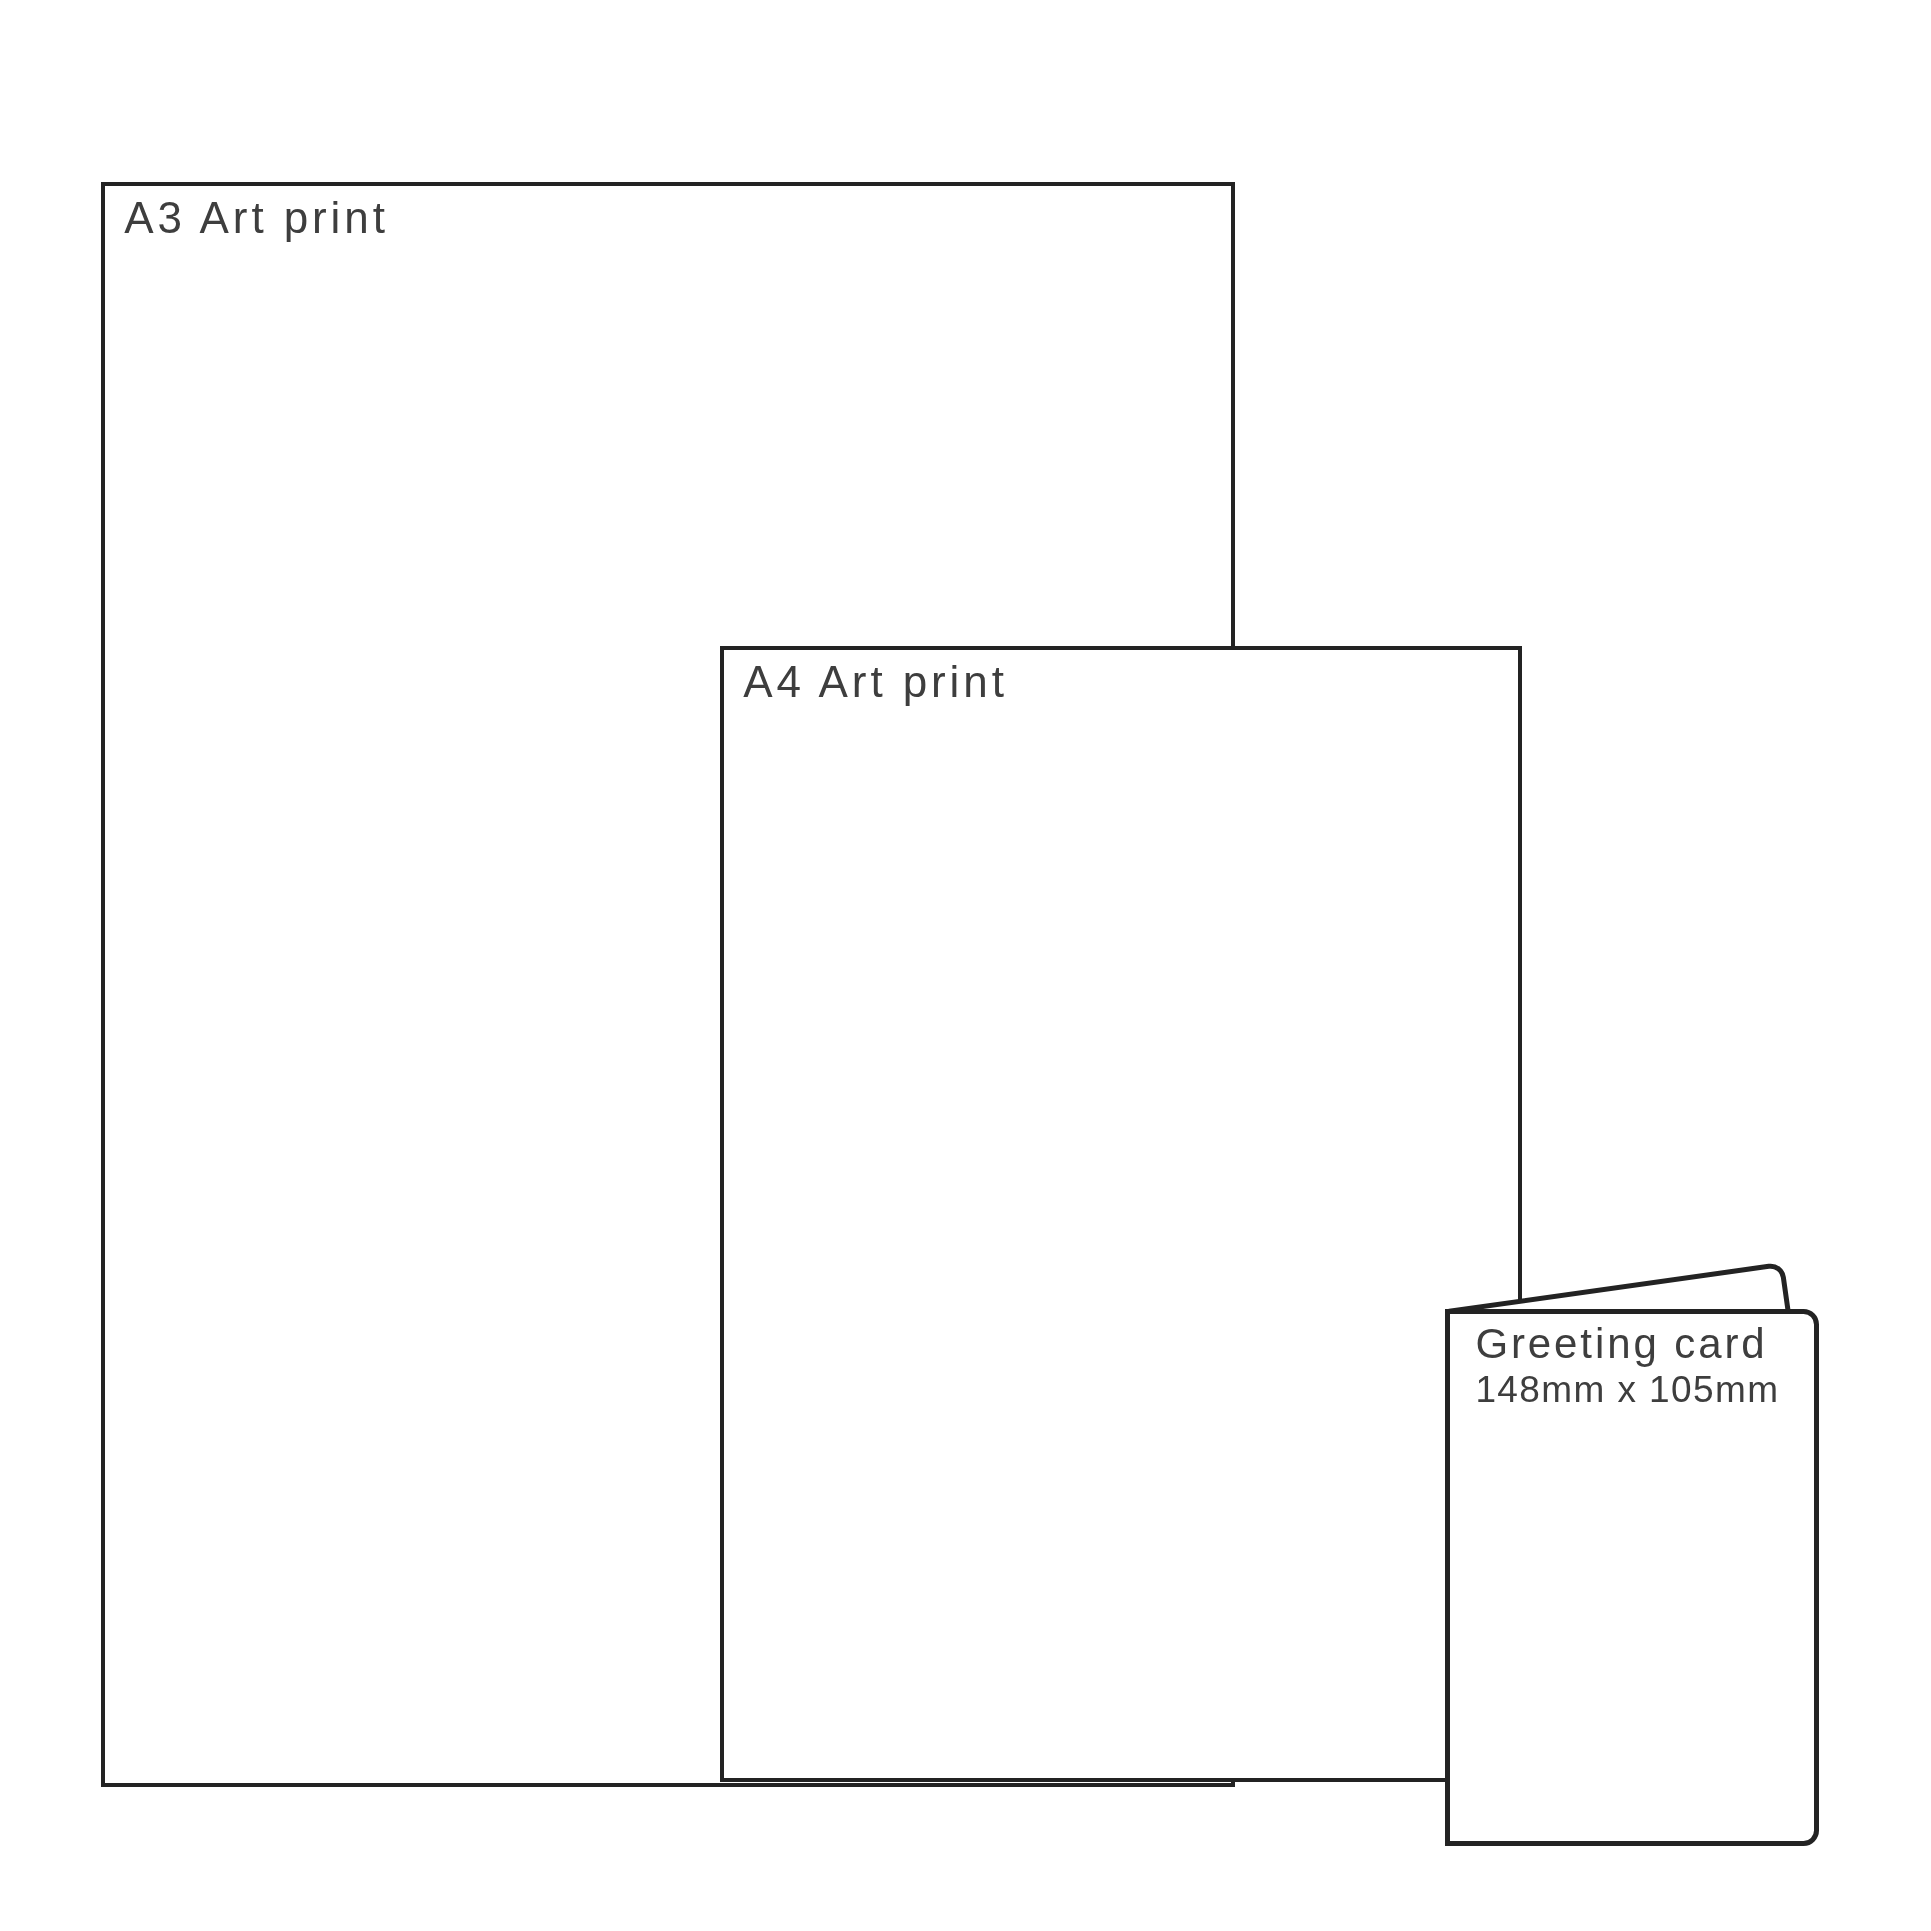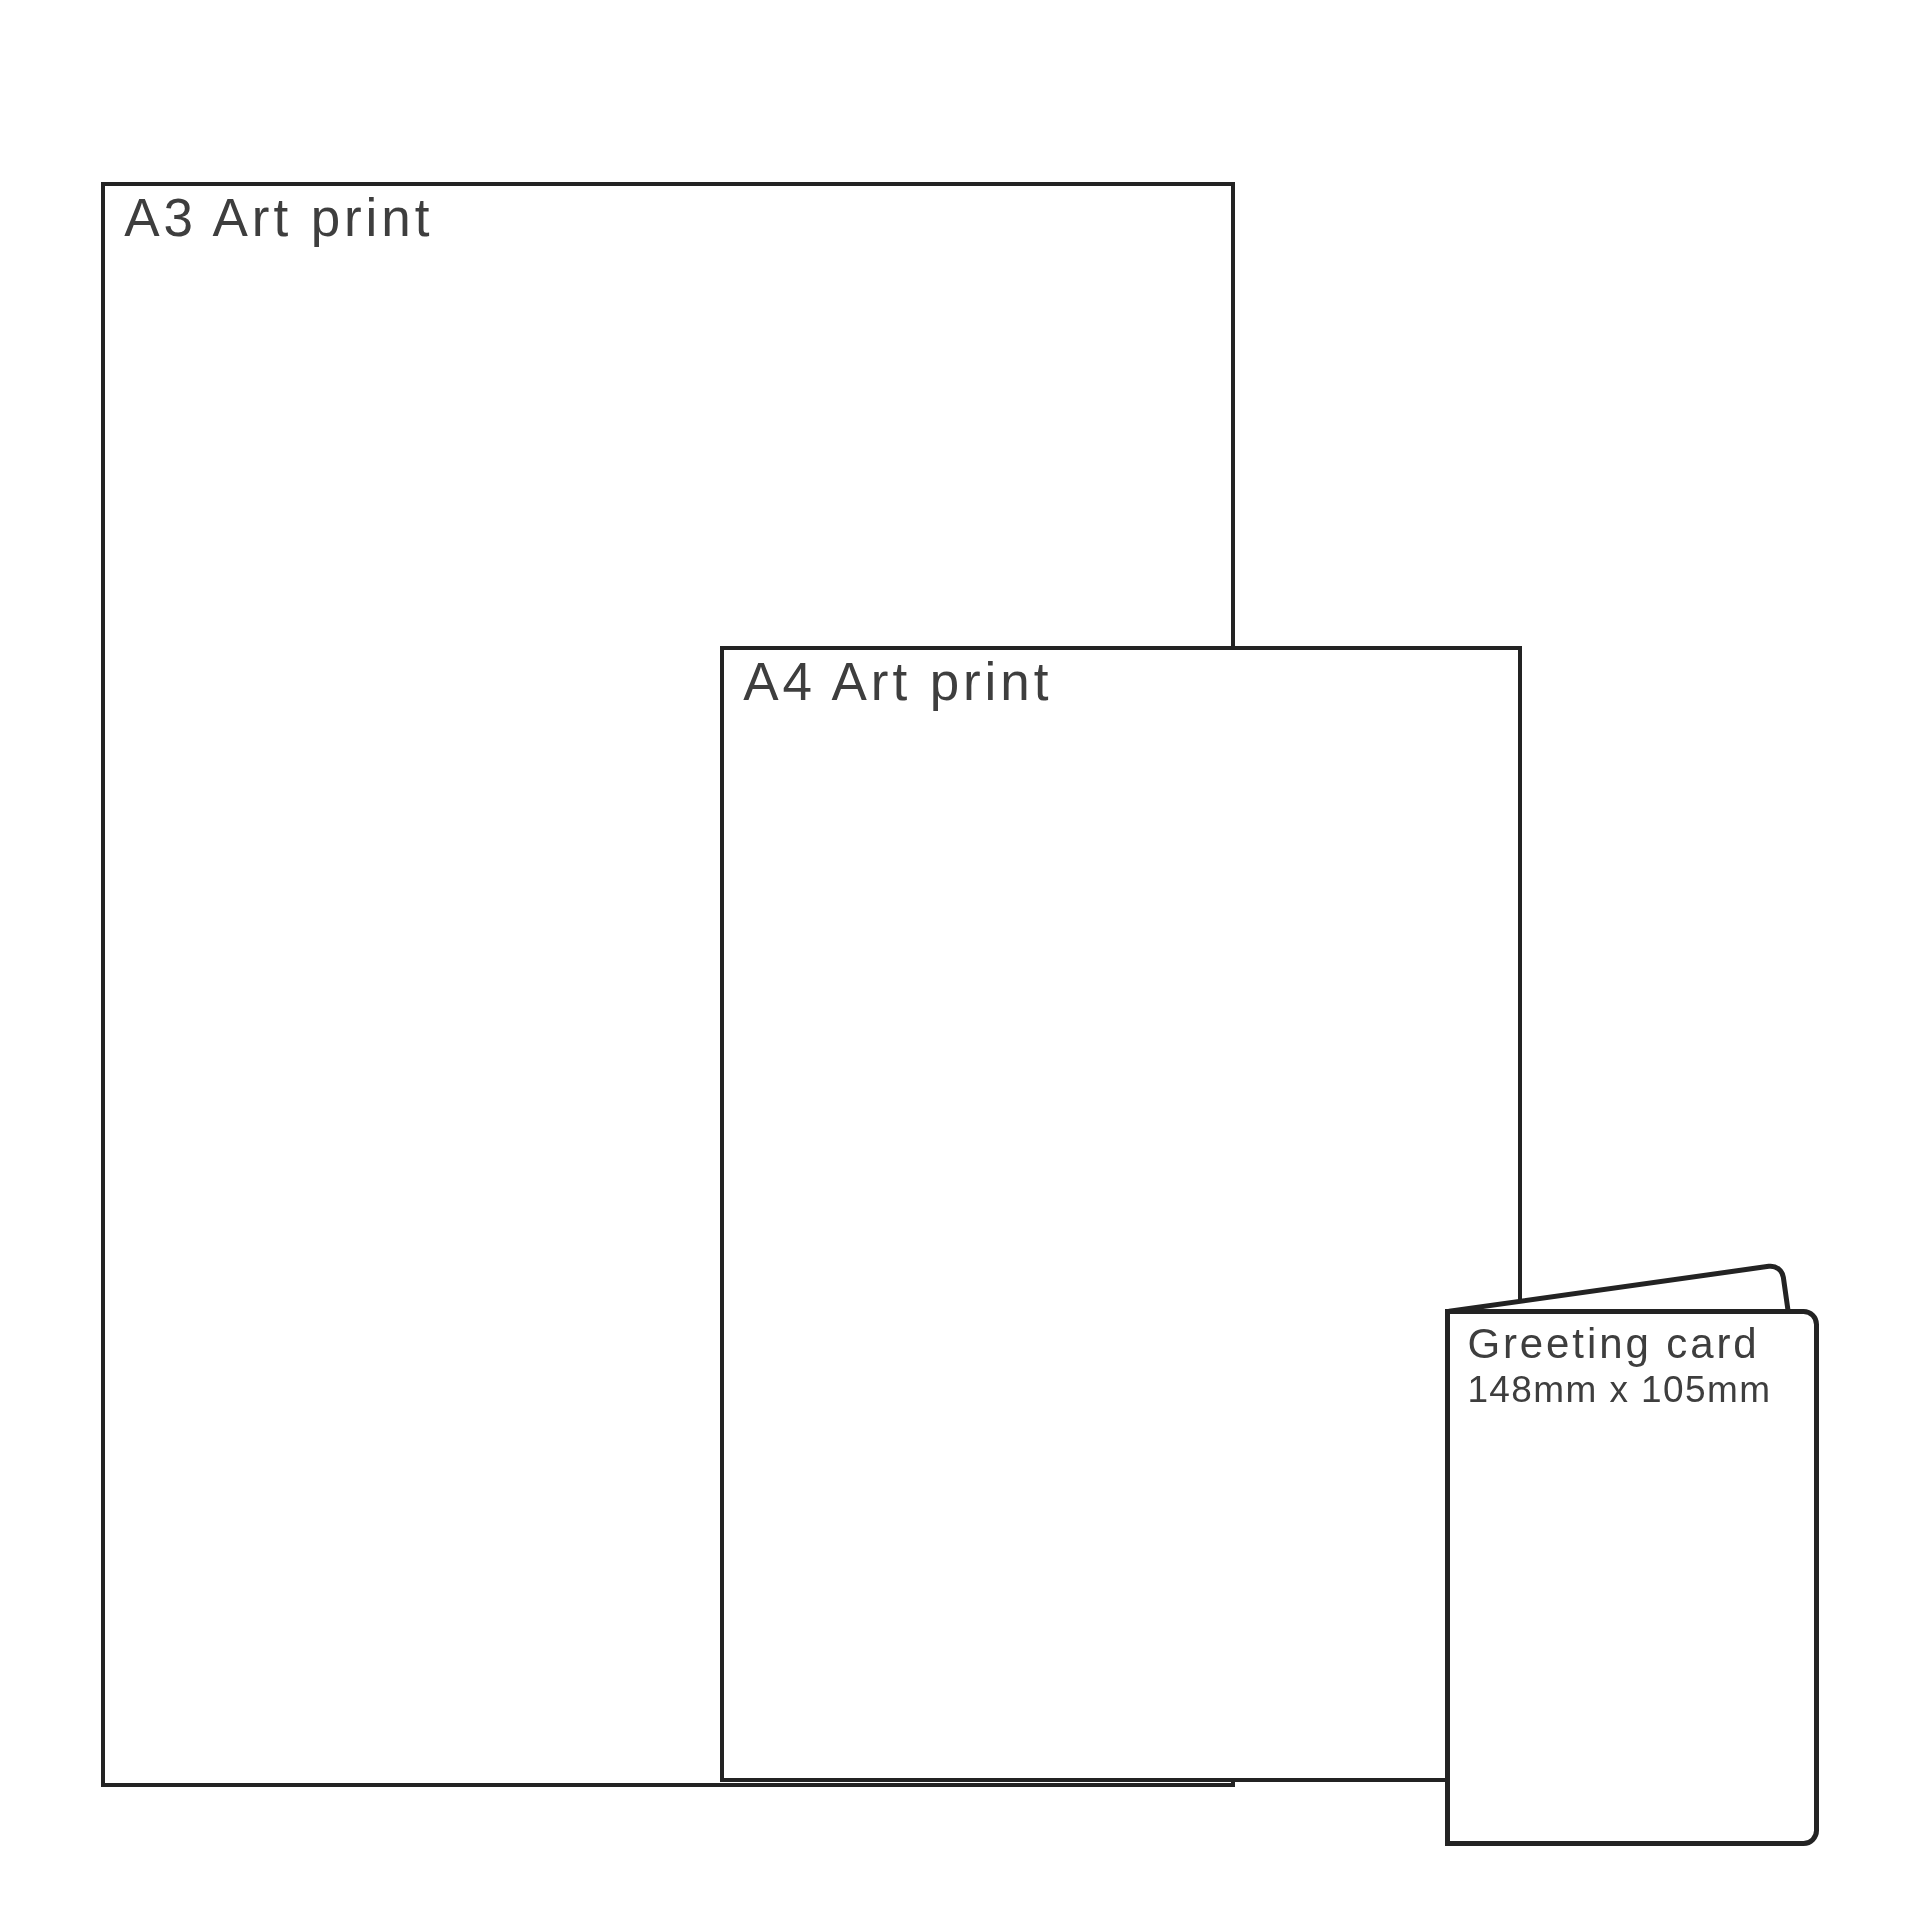--- a/index.html
+++ b/index.html
@@ -42,32 +42,33 @@
     transform: rotate(-8deg);
     transform-origin: 0 0;
     z-index: 3;
   }
   .sheet.card {
     left: 1445px; top: 1309px;
     width: 374px; height: 537px;
     border-width: 5.8px;
     border-radius: 0 15.4px 15.4px 0;
     z-index: 4;
+    padding-left: 8px;
   }
   .label {
     padding: 7.7px 0 0 19.3px;
     color: #3e3e3e;
     white-space: nowrap;
   }
   .sheet.card .label {
     padding-top: 5.8px;
     padding-left: 17.4px;
   }
   .label .title {
-    font-size: 53px;
+    font-size: 44px;
     line-height: 48px;
     letter-spacing: 3.9px;
     font-weight: 300;
   }
   .label .dims {
     font-size: 38px;
     line-height: 44px;
     letter-spacing: 1.9px;
     font-weight: 300;
   }

